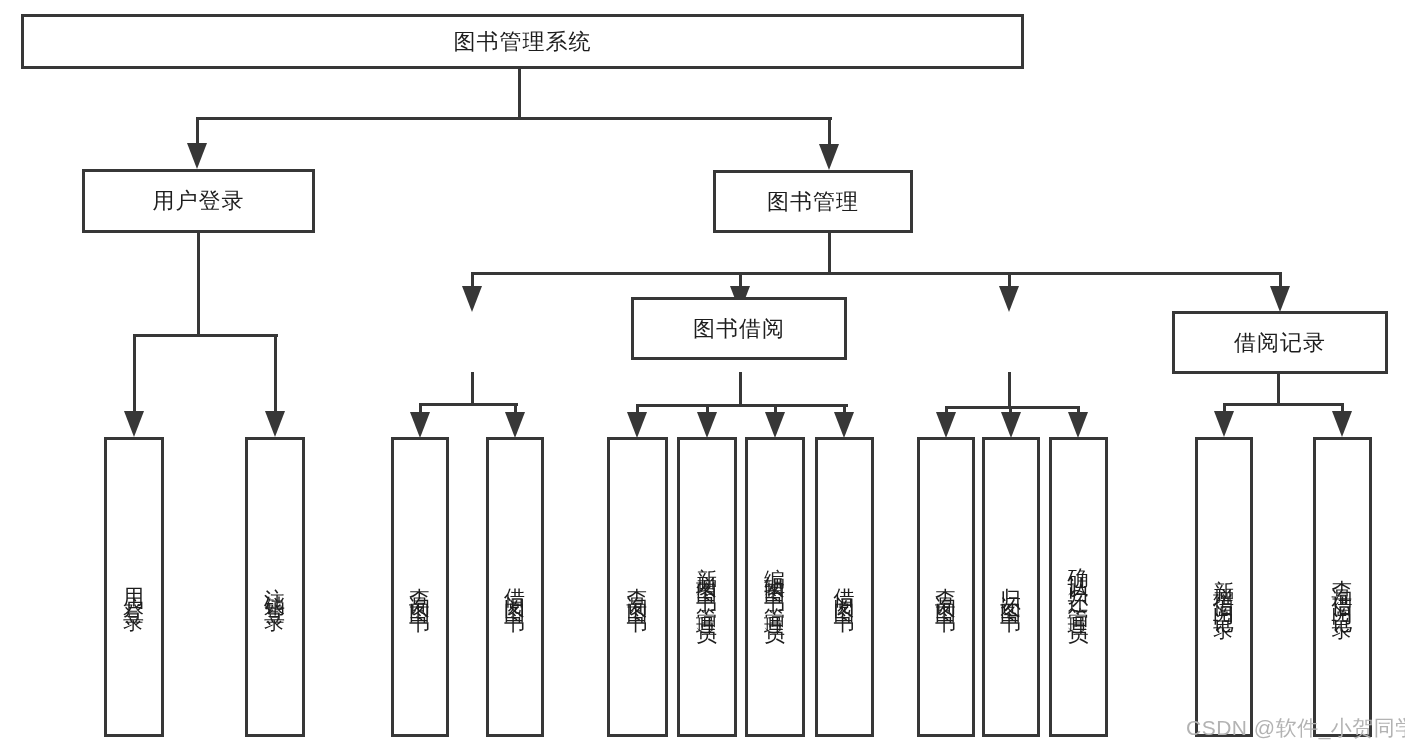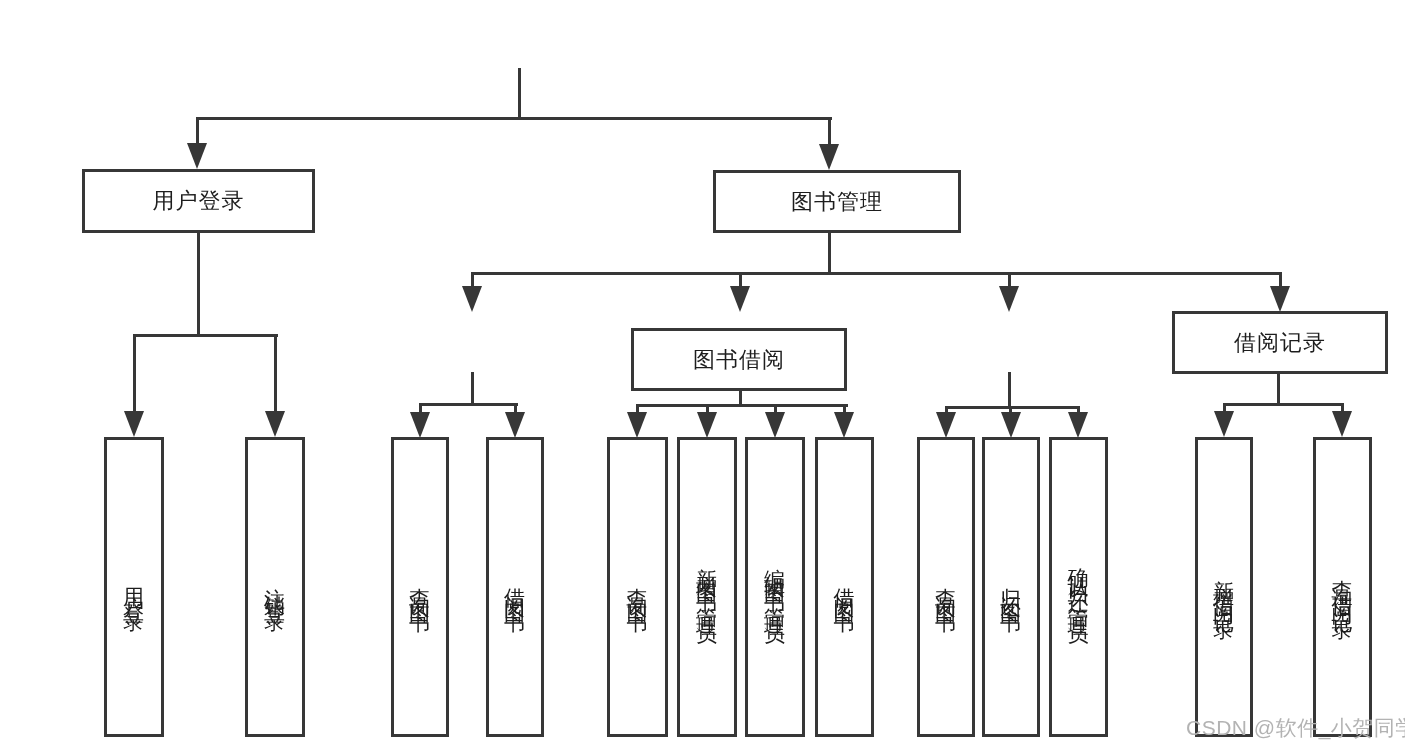--- a/index.html
+++ b/index.html
@@ -117,29 +117,32 @@
   <div class="arrow" style="left:1001px;top:412px"></div>
   <div class="arrow" style="left:1068px;top:412px"></div>
 
   <div class="line" style="left:1277px;top:372px;width:3px;height:34px"></div>
   <div class="line" style="left:1223px;top:403px;width:121px;height:3px"></div>
   <div class="line" style="left:1223px;top:403px;width:3px;height:10px"></div>
   <div class="line" style="left:1341px;top:403px;width:3px;height:10px"></div>
   <div class="arrow" style="left:1214px;top:411px"></div>
   <div class="arrow" style="left:1332px;top:411px"></div>
 
+  <div class="node" style="left:21px;top:14px;width:1003px;height:55px">
+    <span class="lbl">图书管理系统</span>
+  </div>
 
   <div class="node" style="left:82px;top:169px;width:233px;height:64px">
     <span class="lbl">用户登录</span>
   </div>
-  <div class="node" style="left:713px;top:170px;width:248px;height:63px">
+  <div class="node" style="left:713px;top:170px;width:200px;height:63px">
     <span class="lbl">图书管理</span>
   </div>
 
-  <div class="node" style="left:631px;top:328px;width:216px;height:63px">
+  <div class="node" style="left:631px;top:297px;width:216px;height:63px">
     <span class="lbl">图书借阅</span>
   </div>
   <div class="node" style="left:1172px;top:311px;width:216px;height:63px">
     <span class="lbl">借阅记录</span>
   </div>
 
   <div class="node" style="left:104px;top:437px;width:60px;height:300px">
     <span class="vlbl">用户登录</span>
   </div>
   <div class="node" style="left:245px;top:437px;width:60px;height:300px">

